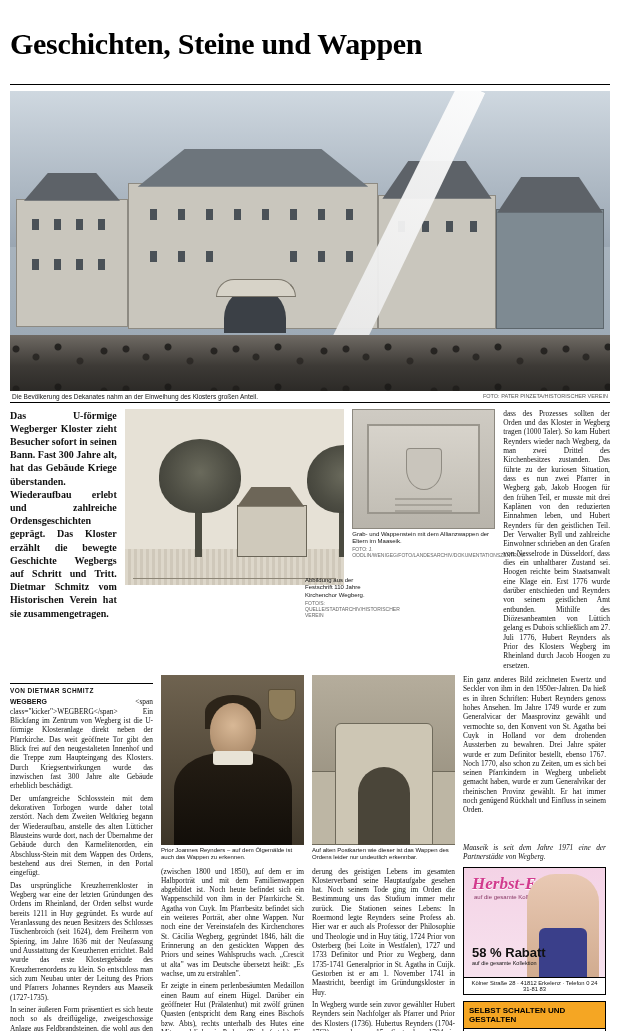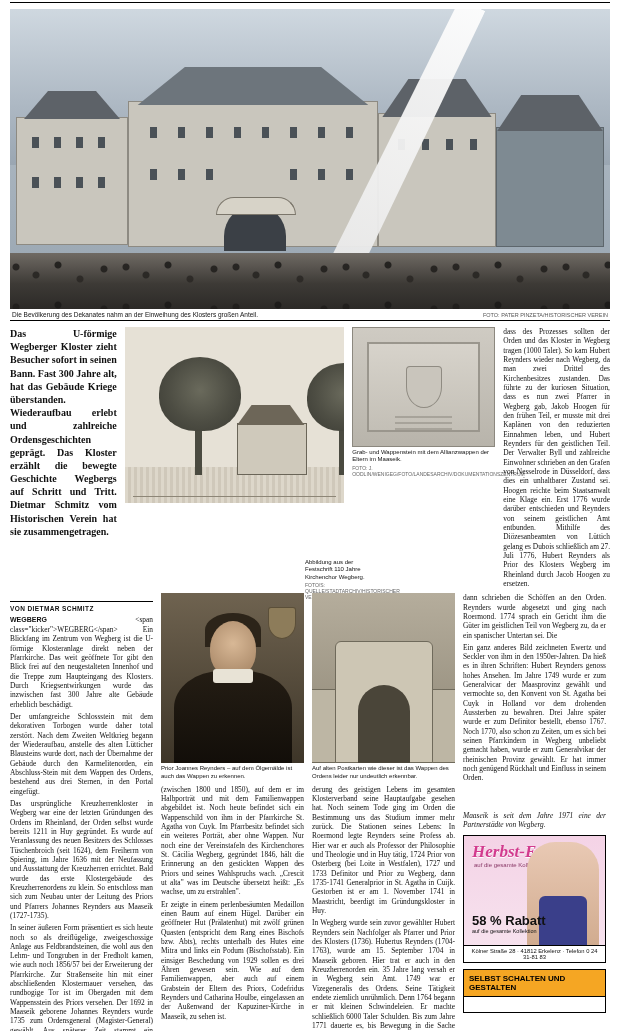--- a/index.html
+++ b/index.html
@@ -318,20 +318,21 @@
     font-size: 8px;
     padding: 4px 5px;
     border-bottom: 1px solid #000;
   }
 </style>
 </head>
 <body>
 
 <div class="page">
 
+  <h1 class="headline">Geschichten, Steine und Wappen</h1>
   <div class="rule-top"></div>
 
   <div class="photo-wrap">
     <div class="photo">
       <div class="sky"></div>
 
       <div class="bldg" style="left:6px; top:108px; width:112px; height:128px;"></div>
       <div class="roof" style="left:2px; top:82px; width:120px; height:28px; clip-path:polygon(10% 100%,30% 0%,70% 0%,90% 100%);"></div>
 
       <div class="bldg" style="left:118px; top:92px; width:250px; height:146px;"></div>
@@ -465,21 +466,20 @@
         <div class="wing" style="right:-16px;"></div>
         <div class="gate"></div>
         <div class="arch"></div>
       </div>
       <div class="cap">Auf alten Postkarten wie dieser ist das Wappen des Ordens leider nur undeutlich erkennbar.</div>
       <p class="body">derung des geistigen Lebens im gesamten Klosterverband seine Hauptaufgabe gesehen hat. Noch seinem Tode ging im Orden die Bestimmung uns das Studium immer mehr zurück. Die Stationen seines Lebens: In Roermond legte Reynders seine Profess ab. Hier war er auch als Professor der Philosophie und Theologie und in Huy tätig, 1724 Prior von Osterberg (bei Loite in Westfalen), 1727 und 1733 Definitor und Prior zu Wegberg, dann 1735-1741 Generalprior in St. Agatha in Cuijk. Gestorben ist er am 1. November 1741 in Maastricht, beerdigt im Gründungskloster in Huy.</p>
       <p class="body">In Wegberg wurde sein zuvor gewählter Hubert Reynders sein Nachfolger als Pfarrer und Prior des Klosters (1736). Hubertus Reynders (1704-1763), wurde am 15. September 1704 in Maaseik geboren. Hier trat er auch in den Kreuzherrenorden ein. 35 Jahre lang versah er in Wegberg sein Amt. 1749 war er Vizegeneralis des Ordens. Seine Tätigkeit endete ziemlich unrühmlich. Denn 1764 begann er mit kleinen Schwindeleien. Er machte schließlich 6000 Taler Schulden. Bis zum Jahre 1771 dauerte es, bis Bewegung in die Sache kam. Zuerst wurde er vom Landdechanten in Wassenberg gemahnt,</p>
     </div>
 
     <div class="col4">
-      <p class="body">dann schrieben die Schöffen an den Orden. Reynders wurde abgesetzt und ging nach Roermond. 1774 sprach ein Gericht ihm die Güter im geistlichen Teil von Wegberg zu, da er ein spanischer Untertan sei. Die</p>
       <p class="body">Ein ganz anderes Bild zeichneten Ewertz und Seckler von ihm in den 1950er-Jahren. Da hieß es in ihren Schriften: Hubert Reynders genoss hohes Ansehen. Im Jahre 1749 wurde er zum Generalvicar der Maasprovinz gewählt und vermochte so, den Konvent von St. Agatha bei Cuyk in Holland vor dem drohenden Aussterben zu bewahren. Drei Jahre später wurde er zum Definitor bestellt, ebenso 1767. Noch 1770, also schon zu Zeiten, um es sich bei seinen Pfarrkindern in Wegberg unbeliebt gemacht haben, wurde er zum Generalvikar der rheinischen Provinz gewählt. Er hat immer noch genügend Rückhalt und Einfluss in seinem Orden.</p>
       <p class="body" style="font-style:italic;margin-top:28px;">Maaseik is seit dem Jahre 1971 eine der Partnerstädte von Wegberg.</p>
 
       <div class="ad ad-herbst">
         <div class="title">Herbst-Event</div>
         <div class="sub">auf die gesamte Kollektion</div>
         <div class="model"></div>
         <div class="badge">
           <span>58 % Rabatt</span>
           <small>auf die gesamte Kollektion</small>

